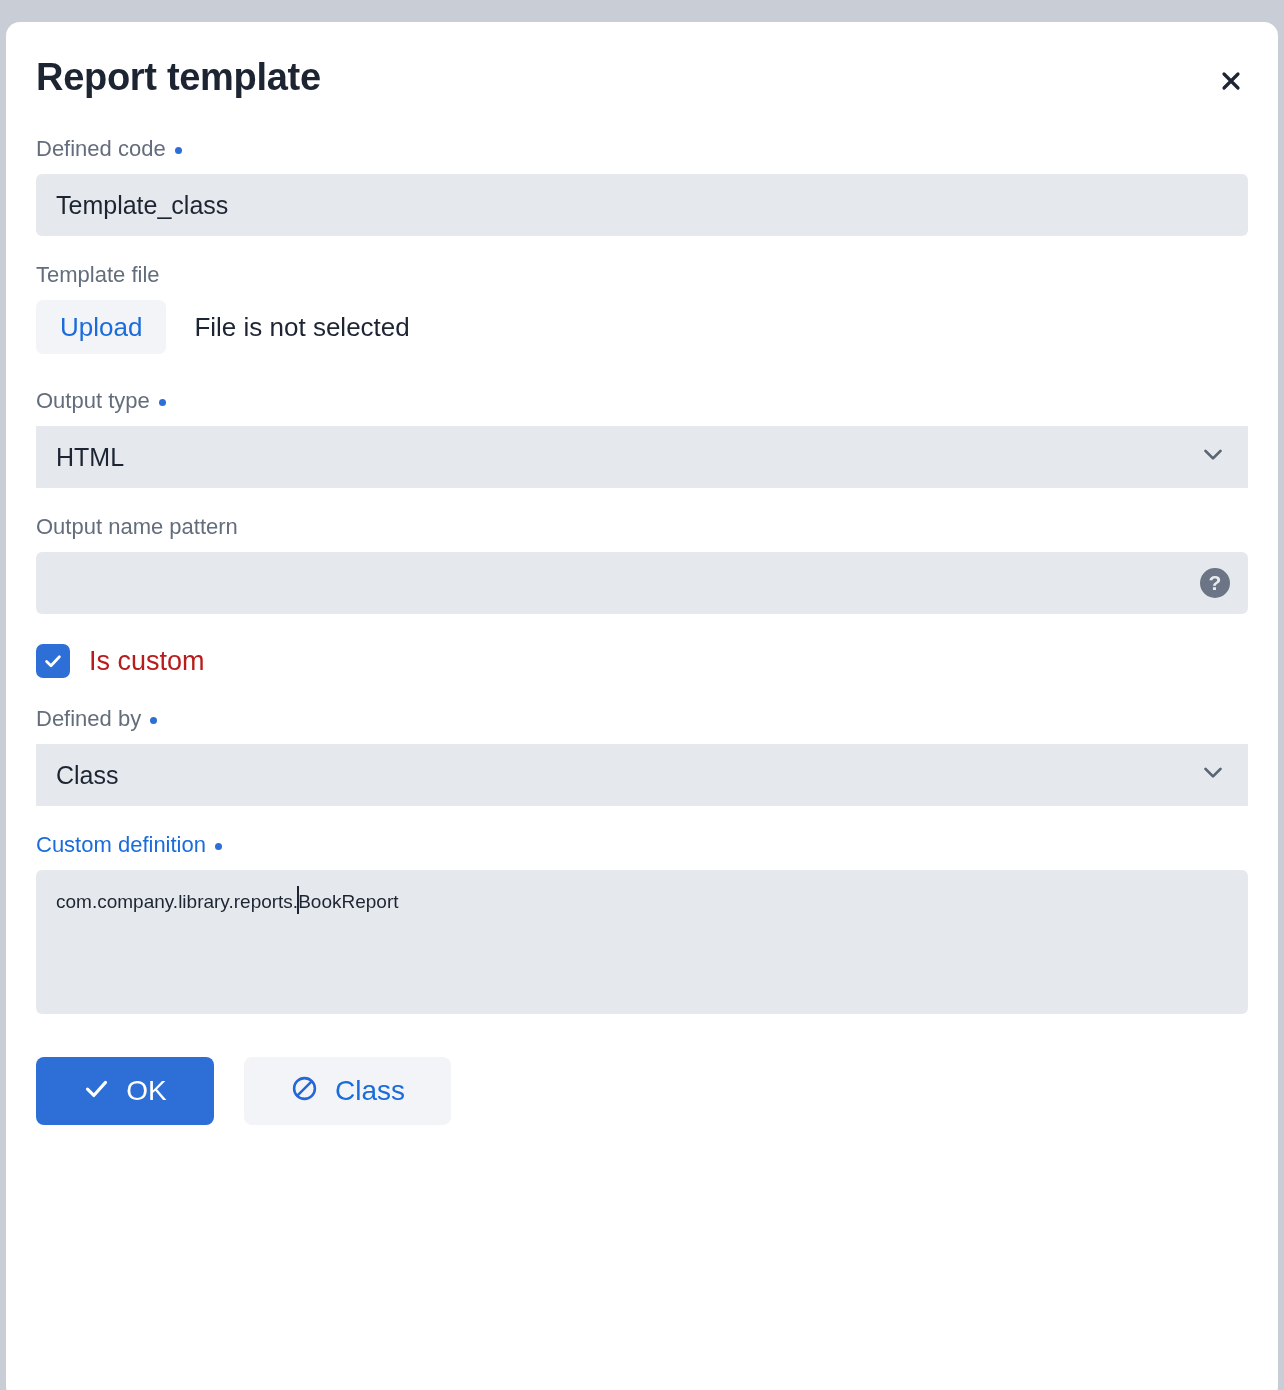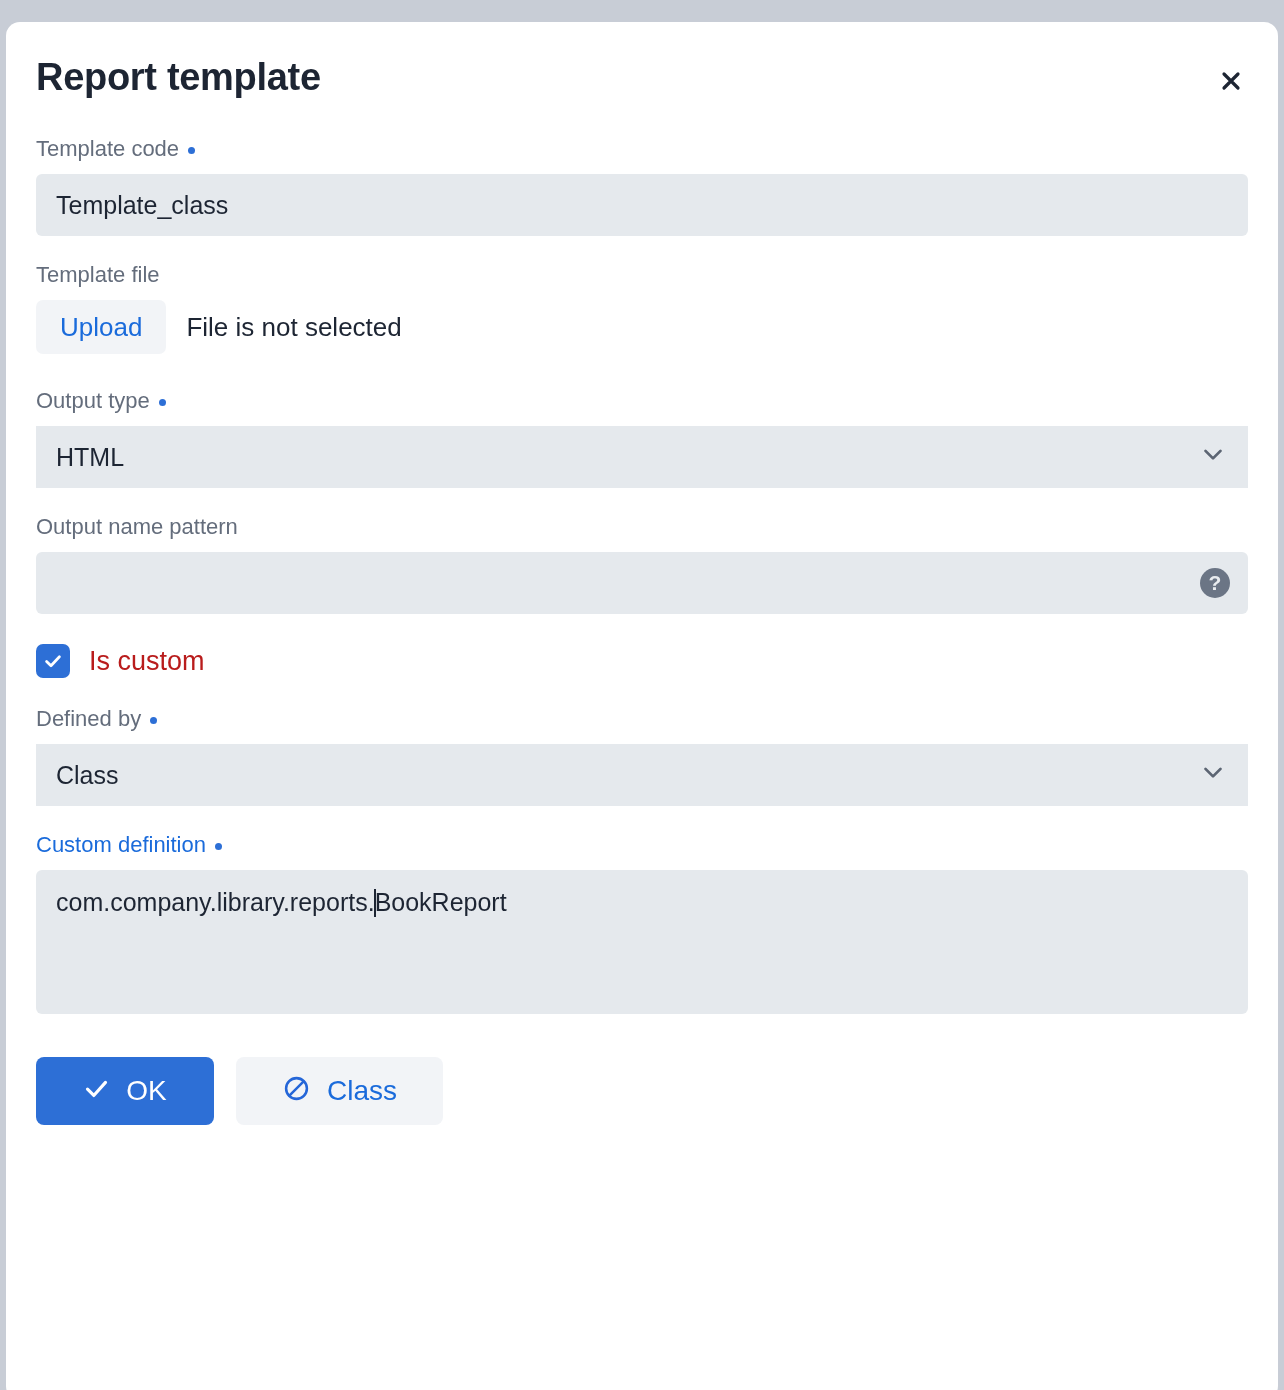--- a/index.html
+++ b/index.html
@@ -110,21 +110,21 @@
   .chev { flex: 0 0 auto; display:block; }
 
   .spacer-28 { height: 28px; }
   .spacer-36 { height: 36px; }
   .spacer-30 { height: 30px; }
 
   
   .upload-row {
     display: flex;
     align-items: center;
-    gap: 20px;
+    gap: 28px;
   }
   .upload-btn {
     background: #f2f4f7;
     border: none;
     border-radius: 7px;
     color: #1a6bdb;
     font-size: 26px;
     font-family: "Liberation Sans", sans-serif;
     padding: 14px 24px;
     cursor: pointer;
@@ -177,41 +177,41 @@
     font-size: 27px;
     color: #b91c1c;
   }
 
   
   .textarea {
     width: 100%;
     height: 144px;
     background: #e5e9ed;
     border-radius: 6px;
-    font-size: 25px;
+    font-size: 19px;
     color: #1d2533;
     padding: 16px 20px 0 20px;
     position: relative;
     line-height: 1.3;
     cursor: text;
   }
   .caret {
     display: inline-block;
     width: 2px;
     height: 28px;
     background: #1d2533;
     vertical-align: -6px;
     margin: 0 -1px;
   }
 
   
   .footer {
     display: flex;
     align-items: center;
-    gap: 22px;
+    gap: 30px;
     padding: 0 30px;
     margin-top: 43px;
   }
   .btn {
     display: flex;
     align-items: center;
     gap: 16px;
     border: none;
     border-radius: 8px;
     height: 68px;
@@ -247,21 +247,21 @@
           <path d="M5 5 L19 19 M19 5 L5 19" stroke="#1d2533" stroke-width="3.2" stroke-linecap="round"></path>
         </svg>
       </span>
     </button>
   </div>
 
   <div class="body">
 
     <div class="field">
       <div class="label">
-        <span>Template code</span>
+        <span>Defined code</span>
         <span class="req-dot"></span>
       </div>
       <div class="input">
         <span>Template_class</span>
       </div>
     </div>
 
     <div class="spacer-28"></div>
 
     <div class="field">

